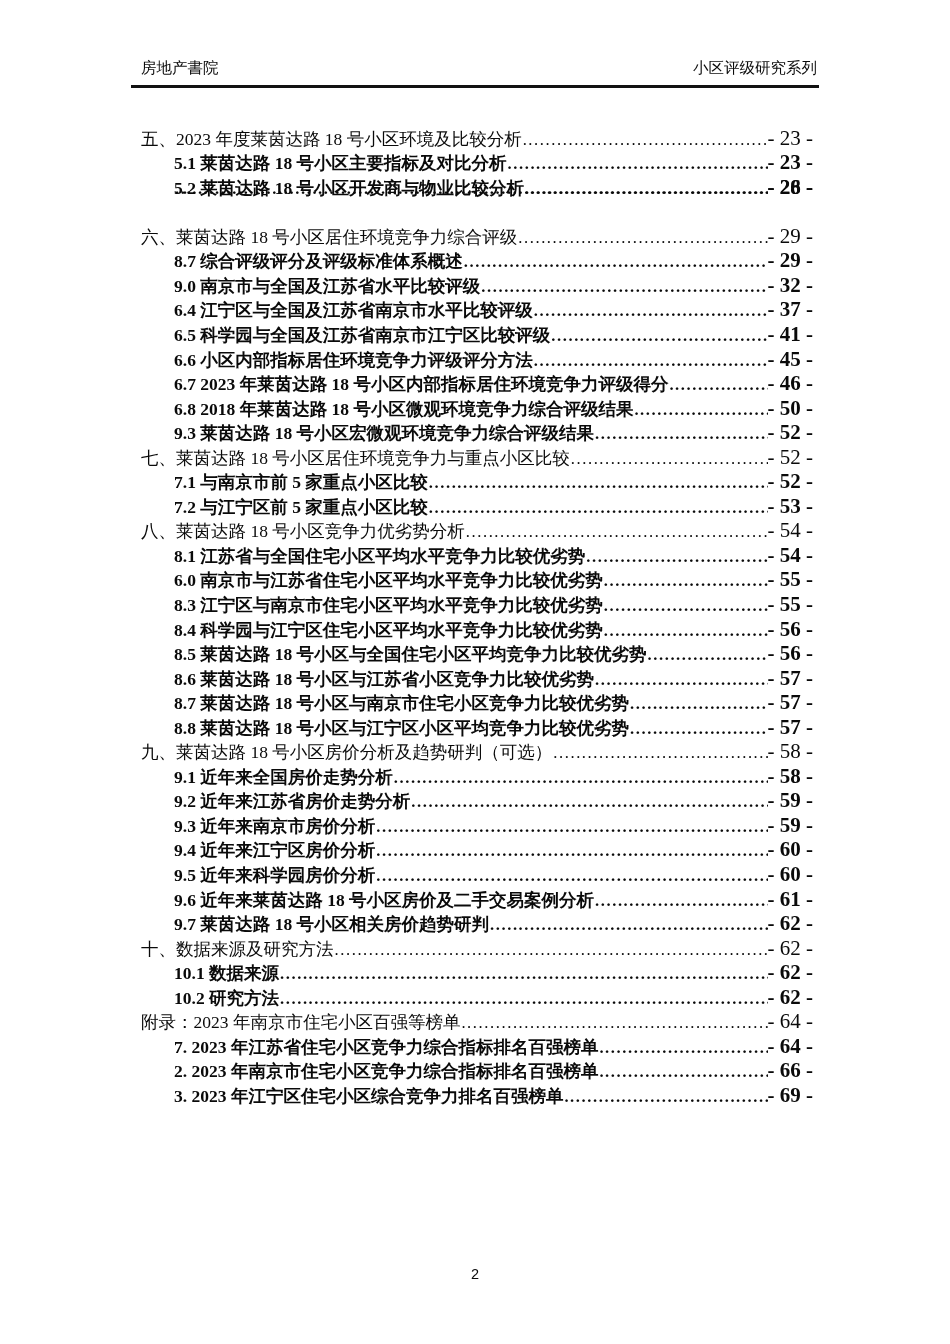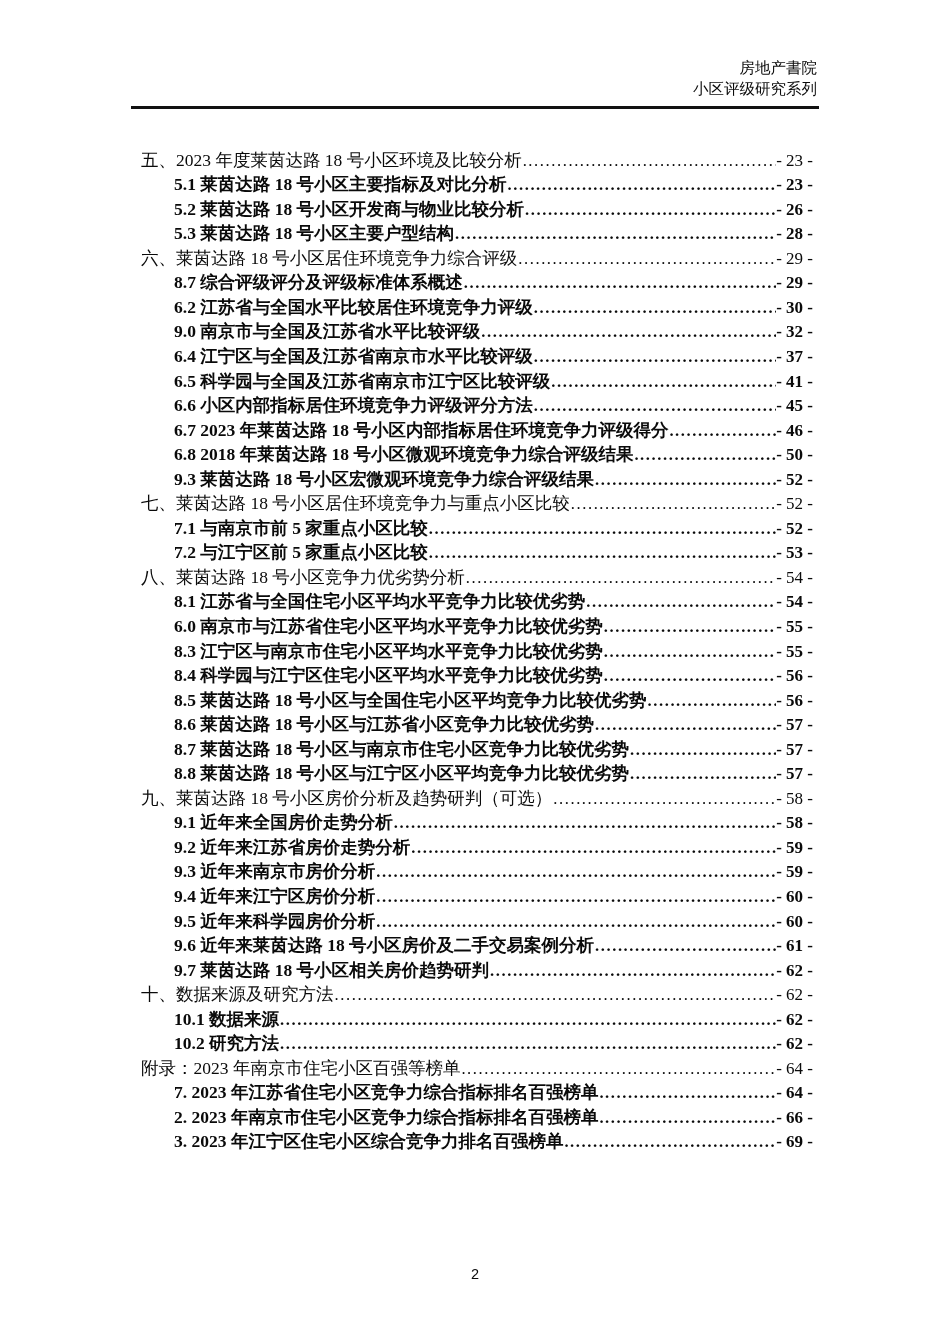--- a/index.html
+++ b/index.html
@@ -27,21 +27,20 @@
     padding-top: 57px;
   }
   .doc-header-row {
     display: flex;
     justify-content: space-between;
     align-items: flex-end;
     font-family: "Liberation Sans", "DejaVu Sans", sans-serif;
     font-size: 15.5px;
     line-height: 21px;
     padding: 0 2px 0 10px;
-    flex-direction: column;
   }
   .doc-header-rule {
     margin-top: 7px;
     height: 2.6px;
     background: #111111;
   }
   
   .toc {
     margin-top: 14px;
     padding-left: 10px;
@@ -68,21 +67,21 @@
     white-space: nowrap;
     letter-spacing: 1.6px;
     font-size: 16.5px;
     margin-left: 1px;
   }
   .toc-leader::after {
     content: "..................................................................................................................................................................";
   }
   .toc-page {
     flex: 0 0 auto;
-    font-size: 17px;
+    font-size: 21px;
   }
   
   .doc-footer {
     position: absolute;
     left: 0;
     bottom: 62px;
     width: 950px;
     text-align: center;
     font-family: "Liberation Sans", "DejaVu Sans", sans-serif;
     font-size: 14.5px;
@@ -111,38 +110,32 @@
     <span class="toc-label">5.1 莱茵达路 18 号小区主要指标及对比分析</span>
     <span class="toc-leader"></span>
     <span class="toc-page">- 23 -</span>
   </div>
       <div class="toc-row level-2">
     <span class="toc-label">5.2 莱茵达路 18 号小区开发商与物业比较分析</span>
     <span class="toc-leader"></span>
     <span class="toc-page">- 26 -</span>
   </div>
       <div class="toc-row level-2">
-    <span class="toc-label">5.3 莱茵达路 18 号小区主要户型结构</span>
     <span class="toc-leader"></span>
     <span class="toc-page">- 28 -</span>
   </div>
       <div class="toc-row level-1">
     <span class="toc-label">六、莱茵达路 18 号小区居住环境竞争力综合评级</span>
     <span class="toc-leader"></span>
     <span class="toc-page">- 29 -</span>
   </div>
       <div class="toc-row level-2">
     <span class="toc-label">8.7 综合评级评分及评级标准体系概述</span>
     <span class="toc-leader"></span>
     <span class="toc-page">- 29 -</span>
-  </div>
-      <div class="toc-row level-2">
-    <span class="toc-label">6.2 江苏省与全国水平比较居住环境竞争力评级</span>
-    <span class="toc-leader"></span>
-    <span class="toc-page">- 30 -</span>
   </div>
       <div class="toc-row level-2">
     <span class="toc-label">9.0 南京市与全国及江苏省水平比较评级</span>
     <span class="toc-leader"></span>
     <span class="toc-page">- 32 -</span>
   </div>
       <div class="toc-row level-2">
     <span class="toc-label">6.4 江宁区与全国及江苏省南京市水平比较评级</span>
     <span class="toc-leader"></span>
     <span class="toc-page">- 37 -</span>

